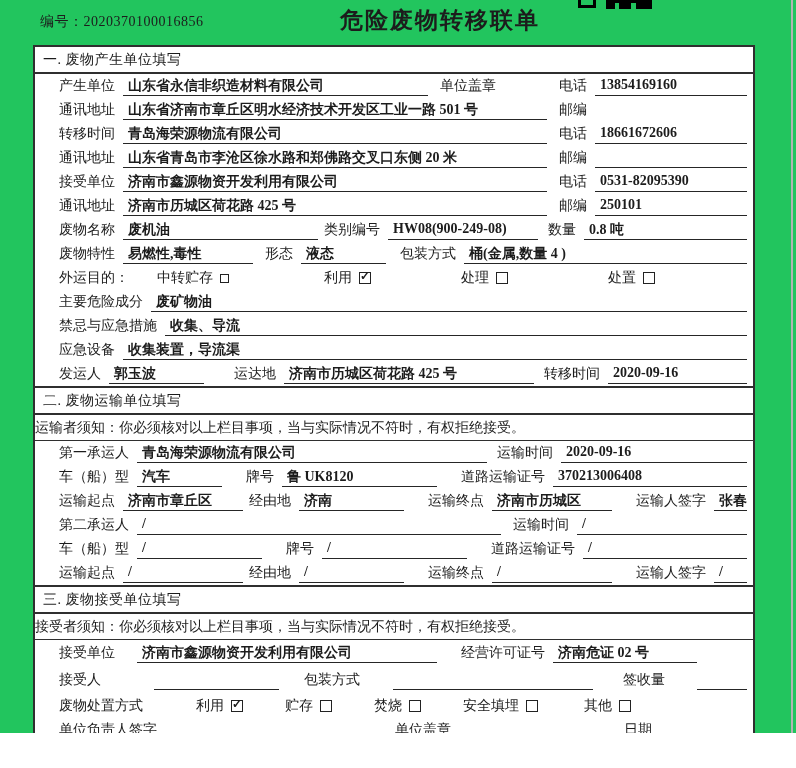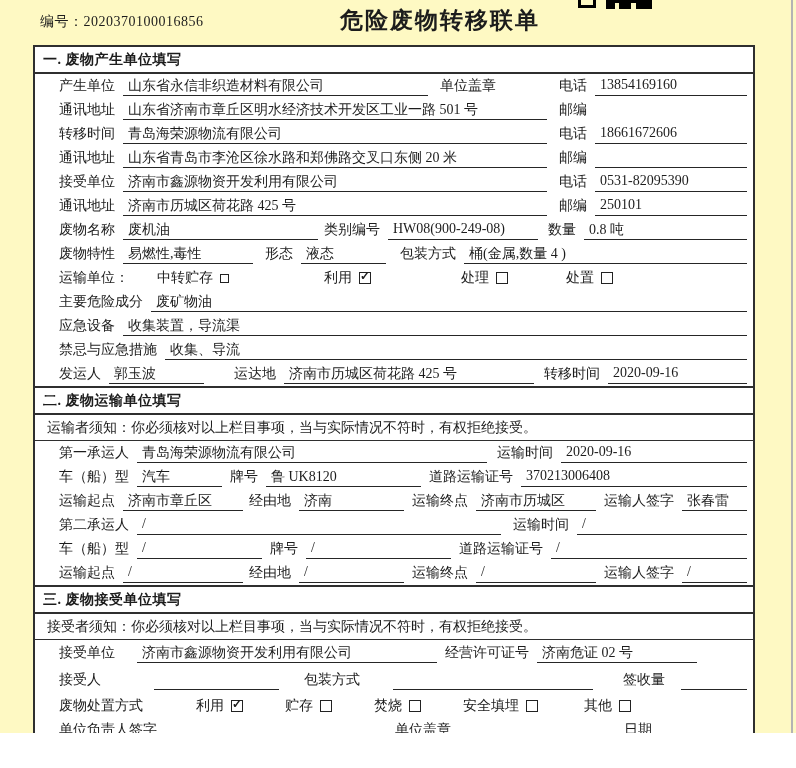--- a/index.html
+++ b/index.html
@@ -1,44 +1,44 @@
 <!DOCTYPE html>
 <html><head>
 <meta charset="utf-8">
 <style>
   html,body{margin:0;padding:0;background:#fff;}
-  .page{position:relative;width:796px;height:733px;background:#fef9c3;overflow:hidden;
+  .page{position:relative;width:796px;height:733px;background:#22c55e;overflow:hidden;
         font-family:"Liberation Serif","DejaVu Serif",serif;color:#1c1c1c;font-size:14px;}
   .serial{position:absolute;left:40px;top:13px;letter-spacing:.5px;}
   .title{position:absolute;left:340px;top:5px;font-size:23px;font-weight:bold;letter-spacing:2px;}
   .scan-edge{position:absolute;left:791px;top:0;width:2px;height:768px;background:#b4b4b4;}
   .qr{position:absolute;left:578px;top:0;width:80px;height:9px;overflow:hidden;}
   .qr div{position:absolute;background:#000;}
   .qr .qbox{left:0;top:-10px;width:12px;height:12px;background:transparent;border:3px solid #000;}
   .form{position:absolute;left:33px;top:45px;width:722px;border:2px solid #2f2f2f;box-sizing:border-box;background:#fff;}
-  .sec-h{height:25px;display:flex;align-items:center;font-weight:bold;padding-left:8px;
+  .sec-h{height:25px;display:flex;align-items:center;font-weight:normal;padding-left:8px;
          border-bottom:2px solid #2f2f2f;letter-spacing:.5px;}
   .sec-h.mid{border-top:2px solid #2f2f2f;}
-  .notice{height:25px;display:flex;align-items:center;padding-left:12px;border-bottom:1.5px solid #2f2f2f;}
+  .notice{height:25px;display:flex;align-items:center;padding-left:0;border-bottom:1.5px solid #2f2f2f;}
   .row{display:flex;align-items:center;padding:0 6px 0 24px;box-sizing:border-box;}
   .h24{height:24px}.h26{height:26px}.h28{height:28px}
   .lgrp{display:flex;align-items:center;width:500px;flex:none;}
   .lab{white-space:nowrap;margin-right:8px;flex:none;}
   .f{border-bottom:1.5px solid #262626;min-height:19px;padding:0 5px;white-space:nowrap;
-     overflow:hidden;box-sizing:border-box;flex:none;}
+     overflow:hidden;box-sizing:border-box;flex:none;font-weight:bold;}
   .grow{flex:1 1 auto;}
   .c{text-align:left;}
   .mr12{margin-right:12px}.mr50{margin-right:50px}.w85{width:85px}.w95{width:95px}.w105{width:105px}
   .w120{width:120px}.w125{width:125px}.w130{width:130px}.w145{width:145px}.w150{width:150px}
   .w155{width:155px}.w170{width:170px}.w195{width:195px}.w200{width:200px}.w250{width:250px}
   .w300{width:300px}.w305{width:305px}.w350{width:350px}
-  .ml6{margin-left:6px}.ml8{margin-left:8px}.ml10{margin-left:10px}.ml12{margin-left:12px}
+  .ml6{margin-left:6px}.ml8{margin-left:24px}.ml10{margin-left:10px}.ml12{margin-left:12px}
   .ml14{margin-left:14px}.ml20{margin-left:20px}.ml25{margin-left:25px}.ml30{margin-left:30px}
   .ml42{margin-left:42px}.ml45{margin-left:45px}.ml46{margin-left:46px}.ml55{margin-left:55px}
-  .ml90{margin-left:90px}.ml95{margin-left:95px}.ml100{margin-left:58px}.ml165{margin-left:165px}
+  .ml90{margin-left:90px}.ml95{margin-left:95px}.ml100{margin-left:100px}.ml165{margin-left:165px}
   .opt{display:flex;align-items:center;flex:none;}
   .opt .lab{margin-right:7px;}
   .cb{width:12px;height:12px;border:1.5px solid #222;display:inline-block;position:relative;
       box-sizing:border-box;flex:none;}
   .cb.sm{width:9px;height:9px;}
   .cb.checked::after{content:"\2713";position:absolute;left:0px;top:-4px;font-size:12px;font-weight:bold;}
   .ptime{position:absolute;left:40px;top:750px;}
 </style>
 </head>
 <body>
@@ -129,21 +129,21 @@
     <div class="row h24">
       <span class="lab">废物特性</span>
       <span class="f w130">易燃性,毒性</span>
       <span class="lab ml12">形态</span>
       <span class="f w85">液态</span>
       <span class="lab ml14">包装方式</span>
       <span class="f grow">桶(金属,数量 4 )</span>
     </div>
 
     <div class="row h24">
-      <span class="lab">运输单位：</span>
+      <span class="lab">外运目的：</span>
       <span class="opt ml20">
         <span class="lab">中转贮存</span>
         <span class="cb sm"></span>
       </span>
       <span class="opt ml95">
         <span class="lab">利用</span>
         <span class="cb checked"></span>
       </span>
       <span class="opt ml90">
         <span class="lab">处理</span>
@@ -154,27 +154,27 @@
         <span class="cb"></span>
       </span>
     </div>
 
     <div class="row h24">
       <span class="lab">主要危险成分</span>
       <span class="f grow">废矿物油</span>
     </div>
 
     <div class="row h24">
+      <span class="lab">禁忌与应急措施</span>
+      <span class="f grow">收集、导流</span>
+    </div>
+
+    <div class="row h24">
       <span class="lab">应急设备</span>
       <span class="f grow">收集装置，导流渠</span>
-    </div>
-
-    <div class="row h24">
-      <span class="lab">禁忌与应急措施</span>
-      <span class="f grow">收集、导流</span>
     </div>
 
     <div class="row h24">
       <span class="lab">发运人</span>
       <span class="f w95 c">郭玉波</span>
       <span class="lab ml30">运达地</span>
       <span class="f w250">济南市历城区荷花路 425 号</span>
       <span class="lab ml10">转移时间</span>
       <span class="f grow">2020-09-16</span>
     </div>

